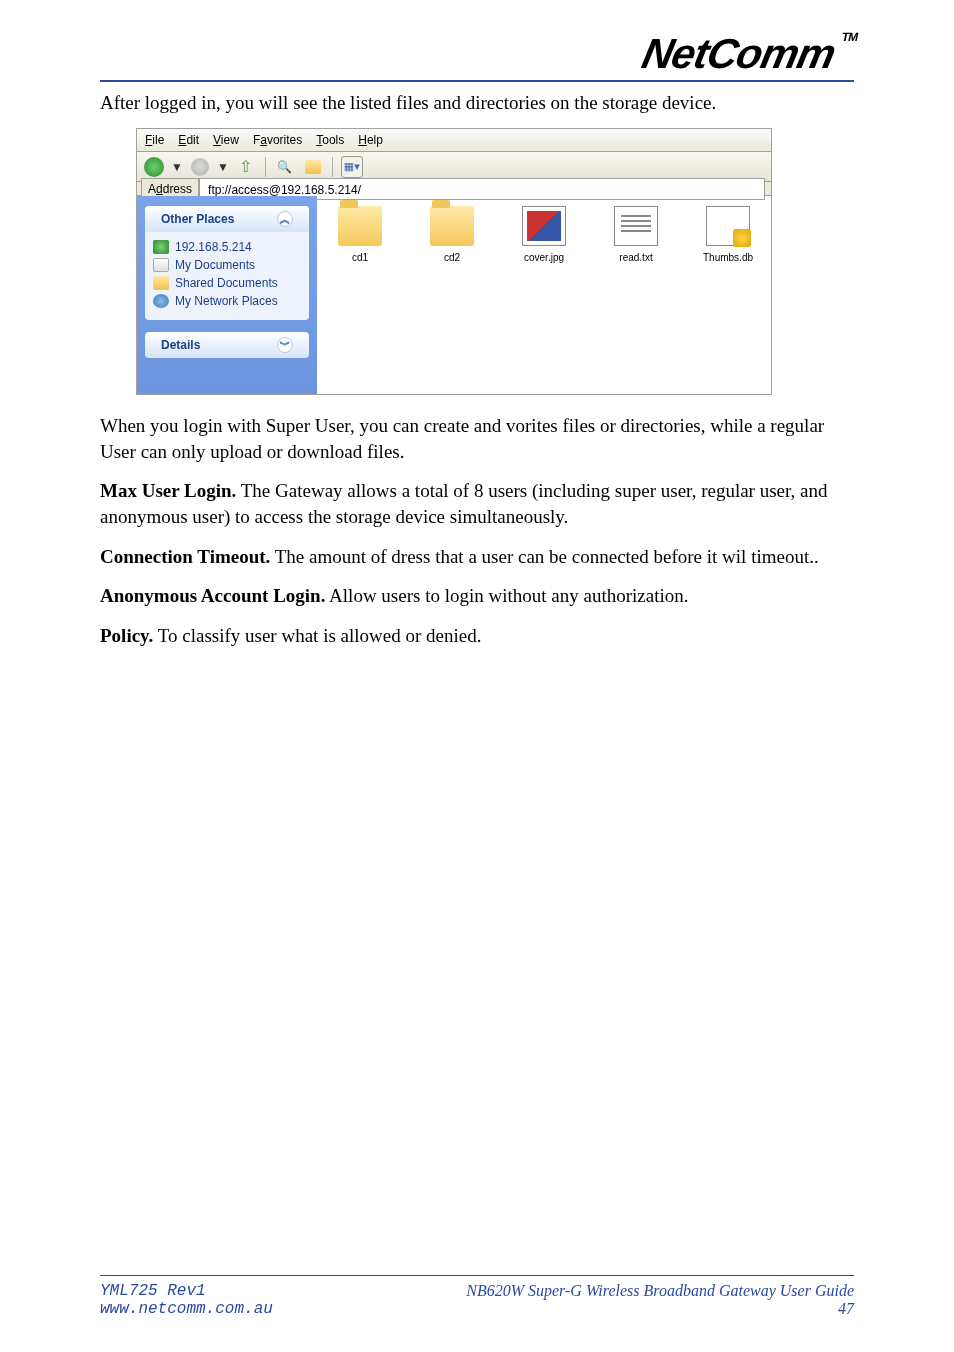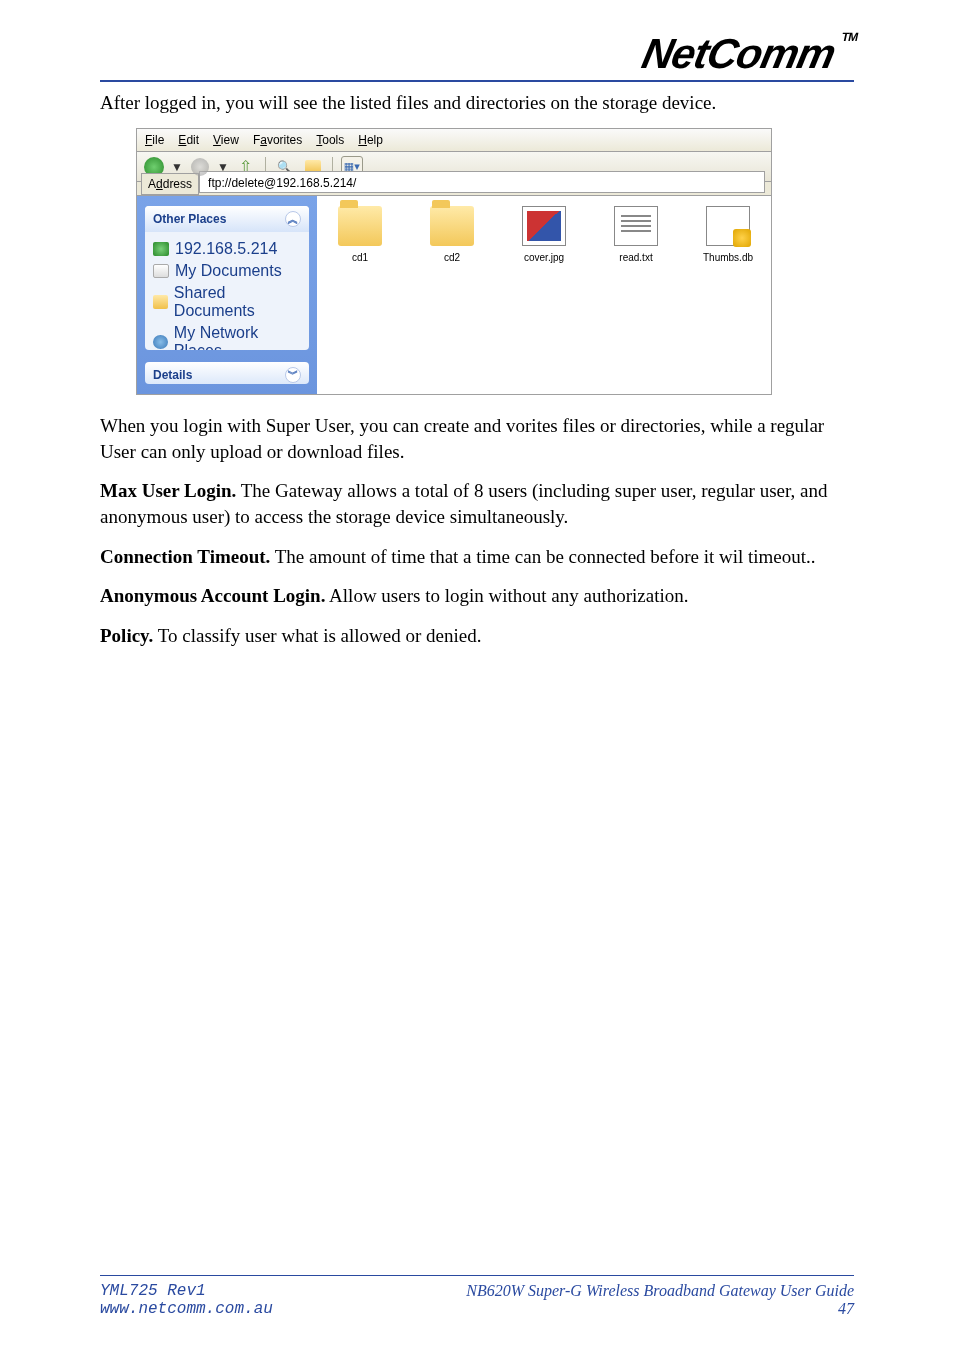--- a/index.html
+++ b/index.html
@@ -11,30 +11,30 @@
   .hr-top { border: none; border-top: 2px solid #2a4aa0; margin-bottom: 10px; }
   .intro { font-size: 19px; margin-bottom: 14px; }
   .screenshot { margin: 10px 0 18px 36px; width: 636px; font-family: Tahoma, Arial, sans-serif; font-size: 12px; color: #000; }
   .menubar { background: linear-gradient(#fafafa,#ece9d8); border: 1px solid #a0a0a0; border-bottom: none; padding: 4px 8px; display:flex; gap: 14px; }
   .menubar span u { text-decoration: underline; }
   .toolbar { background: linear-gradient(#f7f7f2,#e8e5d6); border: 1px solid #a0a0a0; border-bottom:none; padding: 3px 6px; display:flex; align-items:center; gap:6px; height:30px; }
   .tb-btn { width:22px; height:22px; border-radius:3px; display:flex; align-items:center; justify-content:center; }
   .tb-back { background: radial-gradient(circle,#6fcf6f,#2a8a2a); border-radius:50%; width:20px; height:20px; }
   .tb-fwd { background: radial-gradient(circle,#d0d0d0,#888); border-radius:50%; width:18px; height:18px; opacity:.6; }
   .tb-sep { width:1px; height:20px; background:#b0b0a0; margin:0 2px; }
-  .addrbar { background:#ece9d8; border:1px solid #a0a0a0; border-bottom:none; display:flex; align-items:flex-end; height:14px; }
+  .addrbar { background:#ece9d8; border:1px solid #a0a0a0; border-bottom:none; display:flex; align-items:center; height:14px; }
   .addr-lbl { background:#ece9d8; border:1px solid #a0a0a0; padding:3px 6px; font-size:12px; margin-left:4px; }
   .addr-val { flex:1; background:#fff; border:1px solid #a0a0a0; padding:3px 8px; margin:2px 6px 2px 0; height:22px; line-height:16px; }
   .content-area { border:1px solid #a0a0a0; background:#fff; display:flex; height:200px; }
   .sidebar { width:190px; background: linear-gradient(#7aa3e8,#6b95de); padding:10px 8px; display:flex; flex-direction:column; gap:12px; }
   .panel { background:#eef3fb; border-radius:4px; overflow:hidden; }
-  .panel-hd { background: linear-gradient(#fff,#d6e4f9); padding:5px 8px; font-weight:bold; color:#1b3f8b; display:flex; justify-content:space-between; align-items:center; }
+  .panel-hd { background: linear-gradient(#fff,#d6e4f9); padding:5px 16px; font-weight:bold; color:#1b3f8b; display:flex; justify-content:space-between; align-items:center; }
   .chev { font-size:11px; color:#5a7fc0; border:1px solid #b8c8e8; border-radius:50%; width:16px; height:16px; display:flex; align-items:center; justify-content:center; background:#fff; }
   .panel-body { padding:6px 8px 10px 8px; }
-  .panel-body .link { display:flex; align-items:center; gap:6px; padding:2px 0; color:#1b3f8b; font-size:16px; }
+  .panel-body .link { display:flex; align-items:center; gap:6px; padding:2px 0; color:#1b3f8b; font-size:12px; }
   .ic { width:16px; height:14px; display:inline-block; }
   .ic-net { background: radial-gradient(circle,#7ad07a,#2a8a2a); border-radius:2px; }
   .ic-doc { background: linear-gradient(#fff,#ddd); border:1px solid #aaa; border-radius:2px; }
   .ic-fold { background: linear-gradient(#ffe9a8,#f0c04a); border-radius:2px; }
   .ic-netpl { background: radial-gradient(circle,#88bde8,#3a78b8); border-radius:50%; }
   .files { flex:1; padding:10px 6px; display:flex; align-items:flex-start; gap:18px; }
   .file { width:74px; text-align:center; font-size:10px; }
   .file .icn { width:44px; height:40px; margin:0 auto 6px auto; }
   .folder-icn { background: linear-gradient(#ffeaa8,#f3c85a); border-radius:3px; position:relative; }
   .folder-icn::before { content:''; position:absolute; top:-6px; left:2px; width:18px; height:8px; background:#f3c85a; border-radius:2px 2px 0 0; }
@@ -94,21 +94,21 @@
       <div class="tb-btn">
           <span class="ic ic-fold"></span>
         </div>
       <div class="tb-sep"></div>
       <div class="tb-btn" style="border:1px solid #9a9a8a;background:#f4f2e8;">
           <span style="color:#3a6ab0;font-size:11px;">▦▾</span>
         </div>
     </div>
     <div class="addrbar">
       <span class="addr-lbl">A<u>d</u>dress</span>
-      <div class="addr-val">ftp://delete@192.168.5.214/</div>
+      <div class="addr-val">ftp://access@192.168.5.214/</div>
     </div>
     <div class="content-area">
       <div class="sidebar">
         <div class="panel">
           <div class="panel-hd">
             <span>Other Places</span>
             <span class="chev">︽</span>
           </div>
           <div class="panel-body">
             <div class="link">
@@ -157,21 +157,21 @@
             <div class="icn db-icn"></div>
             <div>Thumbs.db</div>
           </div>
       </div>
     </div>
   </div>
 
   <div class="body-text">
     <p>When you login with Super User, you can create and vorites files or directories, while a regular User can only upload or download files.</p>
     <p><strong>Max User Login.</strong><span> The Gateway allows a total of 8 users (including super user, regular user, and anonymous user) to access the storage device simultaneously.</span></p>
-    <p><strong>Connection Timeout.</strong><span> The amount of time that a time can be connected before it wil timeout..</span></p>
+    <p><strong>Connection Timeout.</strong><span> The amount of dress that a user can be connected before it wil timeout..</span></p>
     <p><strong>Anonymous Account Login.</strong><span> Allow users to login without any authorization.</span></p>
     <p><strong>Policy.</strong><span> To classify user what is allowed or denied.</span></p>
   </div>
 
   <div class="footer">
     <hr class="hr-bot">
     <div class="foot-row">
       <div class="foot-left">
         <div>YML725 Rev1</div>
         <div>www.netcomm.com.au</div>

